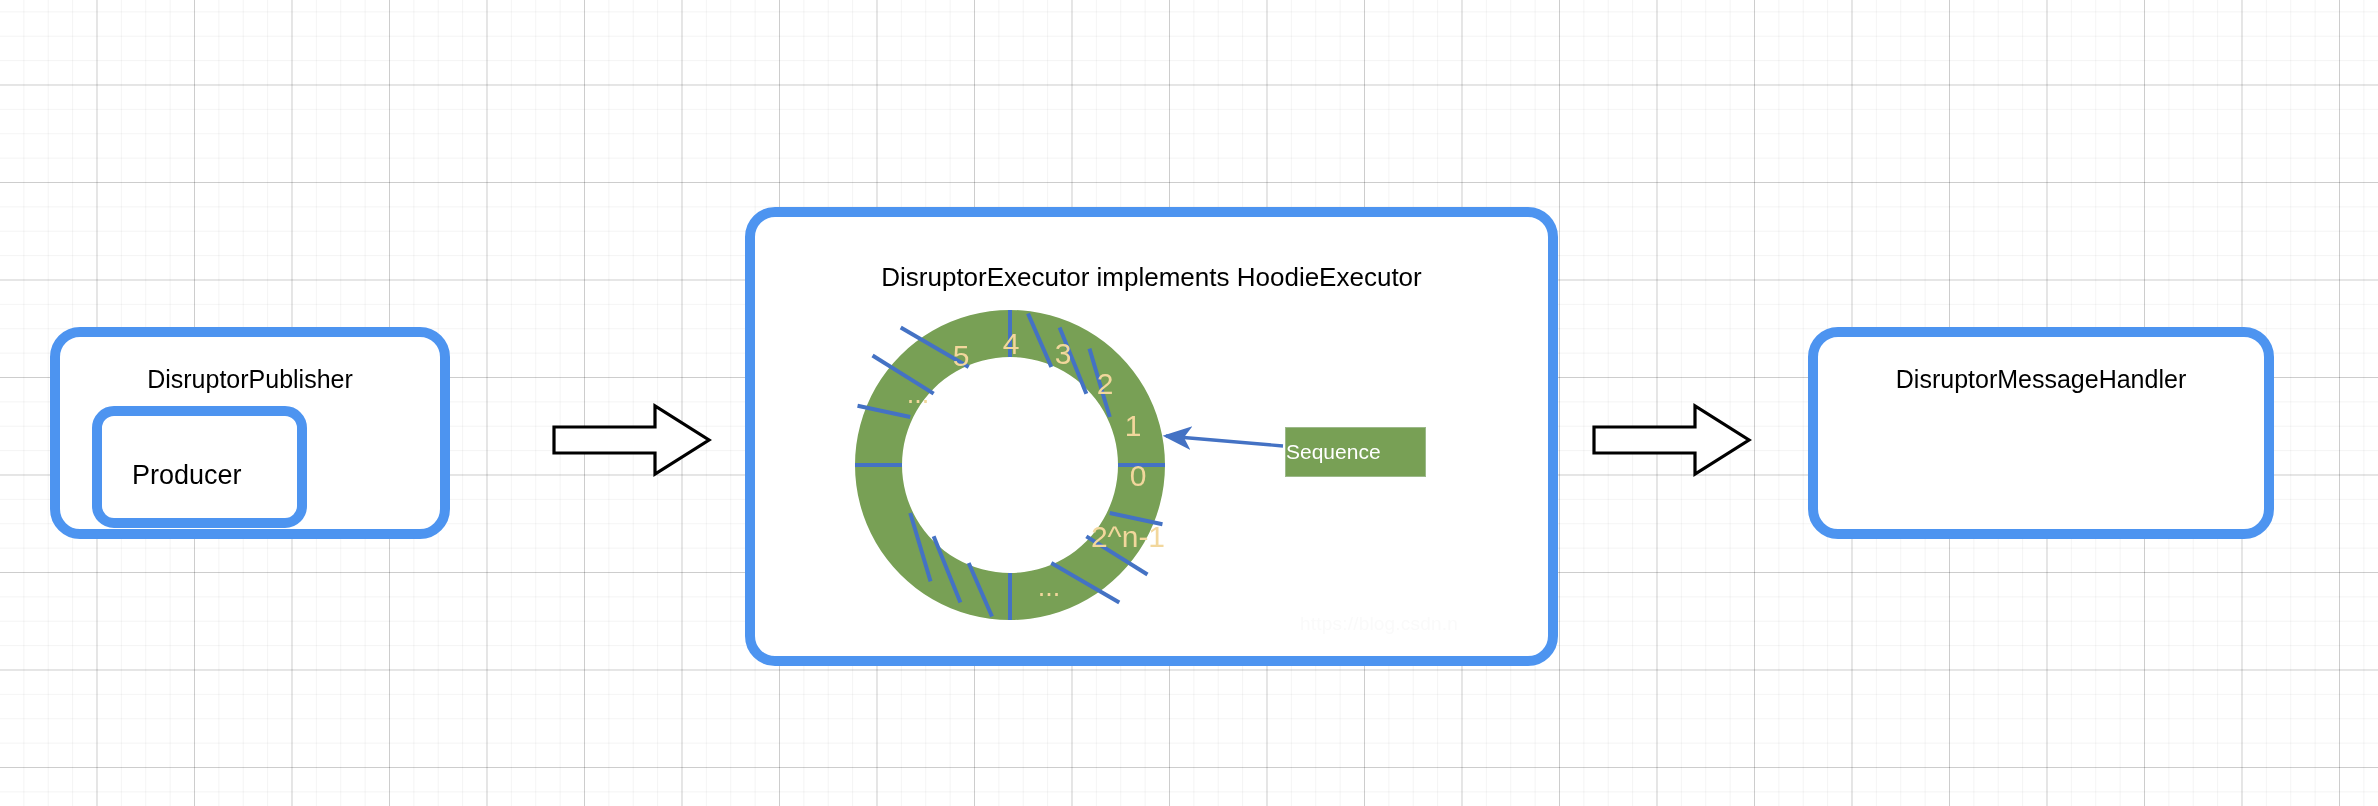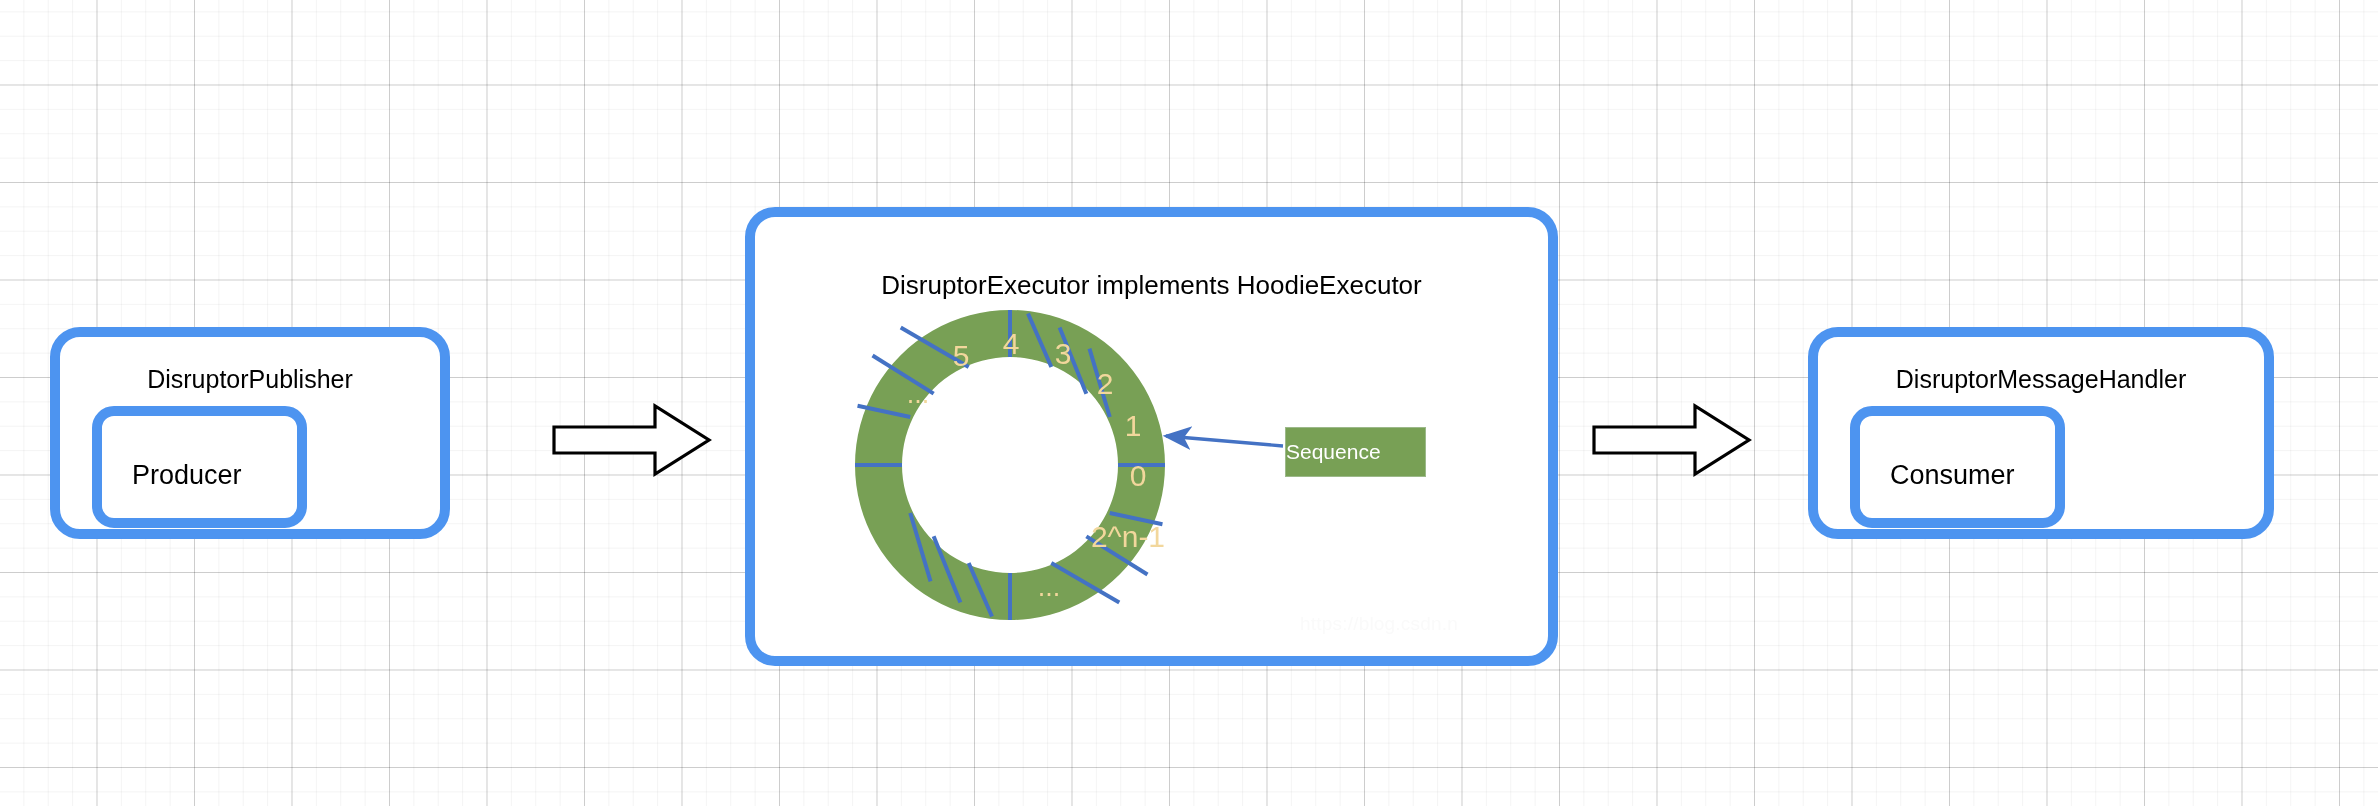--- a/index.html
+++ b/index.html
@@ -66,21 +66,21 @@
   #producer-label  { left: 30px;  top: 44px; }
 
   
   #handler-box   { left: 1808px; top: 327px; width: 466px; height: 212px; padding-left: 20px; }
   #handler-title { top: 28px; }
   #consumer-box  { left: 1850px; top: 406px; width: 215px; height: 122px; }
   #consumer-label{ left: 30px;  top: 44px; }
 
   
   #executor-box   { left: 745px; top: 207px; width: 813px; height: 459px; }
-  #executor-title { top: 53px; font-size: 26px; }
+  #executor-title { top: 45px; font-size: 26px; }
 
   
   #ringbuffer {
     position: absolute;
     left: 845px;
     top: 300px;
     width: 330px;
     height: 330px;
   }
   #ringbuffer svg { display: block; width: 330px; height: 330px; overflow: visible; }
@@ -228,17 +228,14 @@
 
   <div class="block-arrow" id="arrow-right">
     <svg viewBox="0 0 160 80" width="160" height="80" xmlns="http://www.w3.org/2000/svg">
       <polygon points="2,27 103,27 103,6 157,40 103,74 103,53 2,53" fill="#ffffff" stroke="#000000" stroke-width="3.2" stroke-linejoin="miter"></polygon>
     </svg>
   </div>
 
   <div class="rbox" id="handler-box">
     <div class="box-title" id="handler-title">DisruptorMessageHandler</div>
   </div>
-  <div class="rbox-inner" id="consumer-box">
-    <div class="inner-label" id="consumer-label">Consumer</div>
-  </div>
 
 </div>
 
 </body></html>

